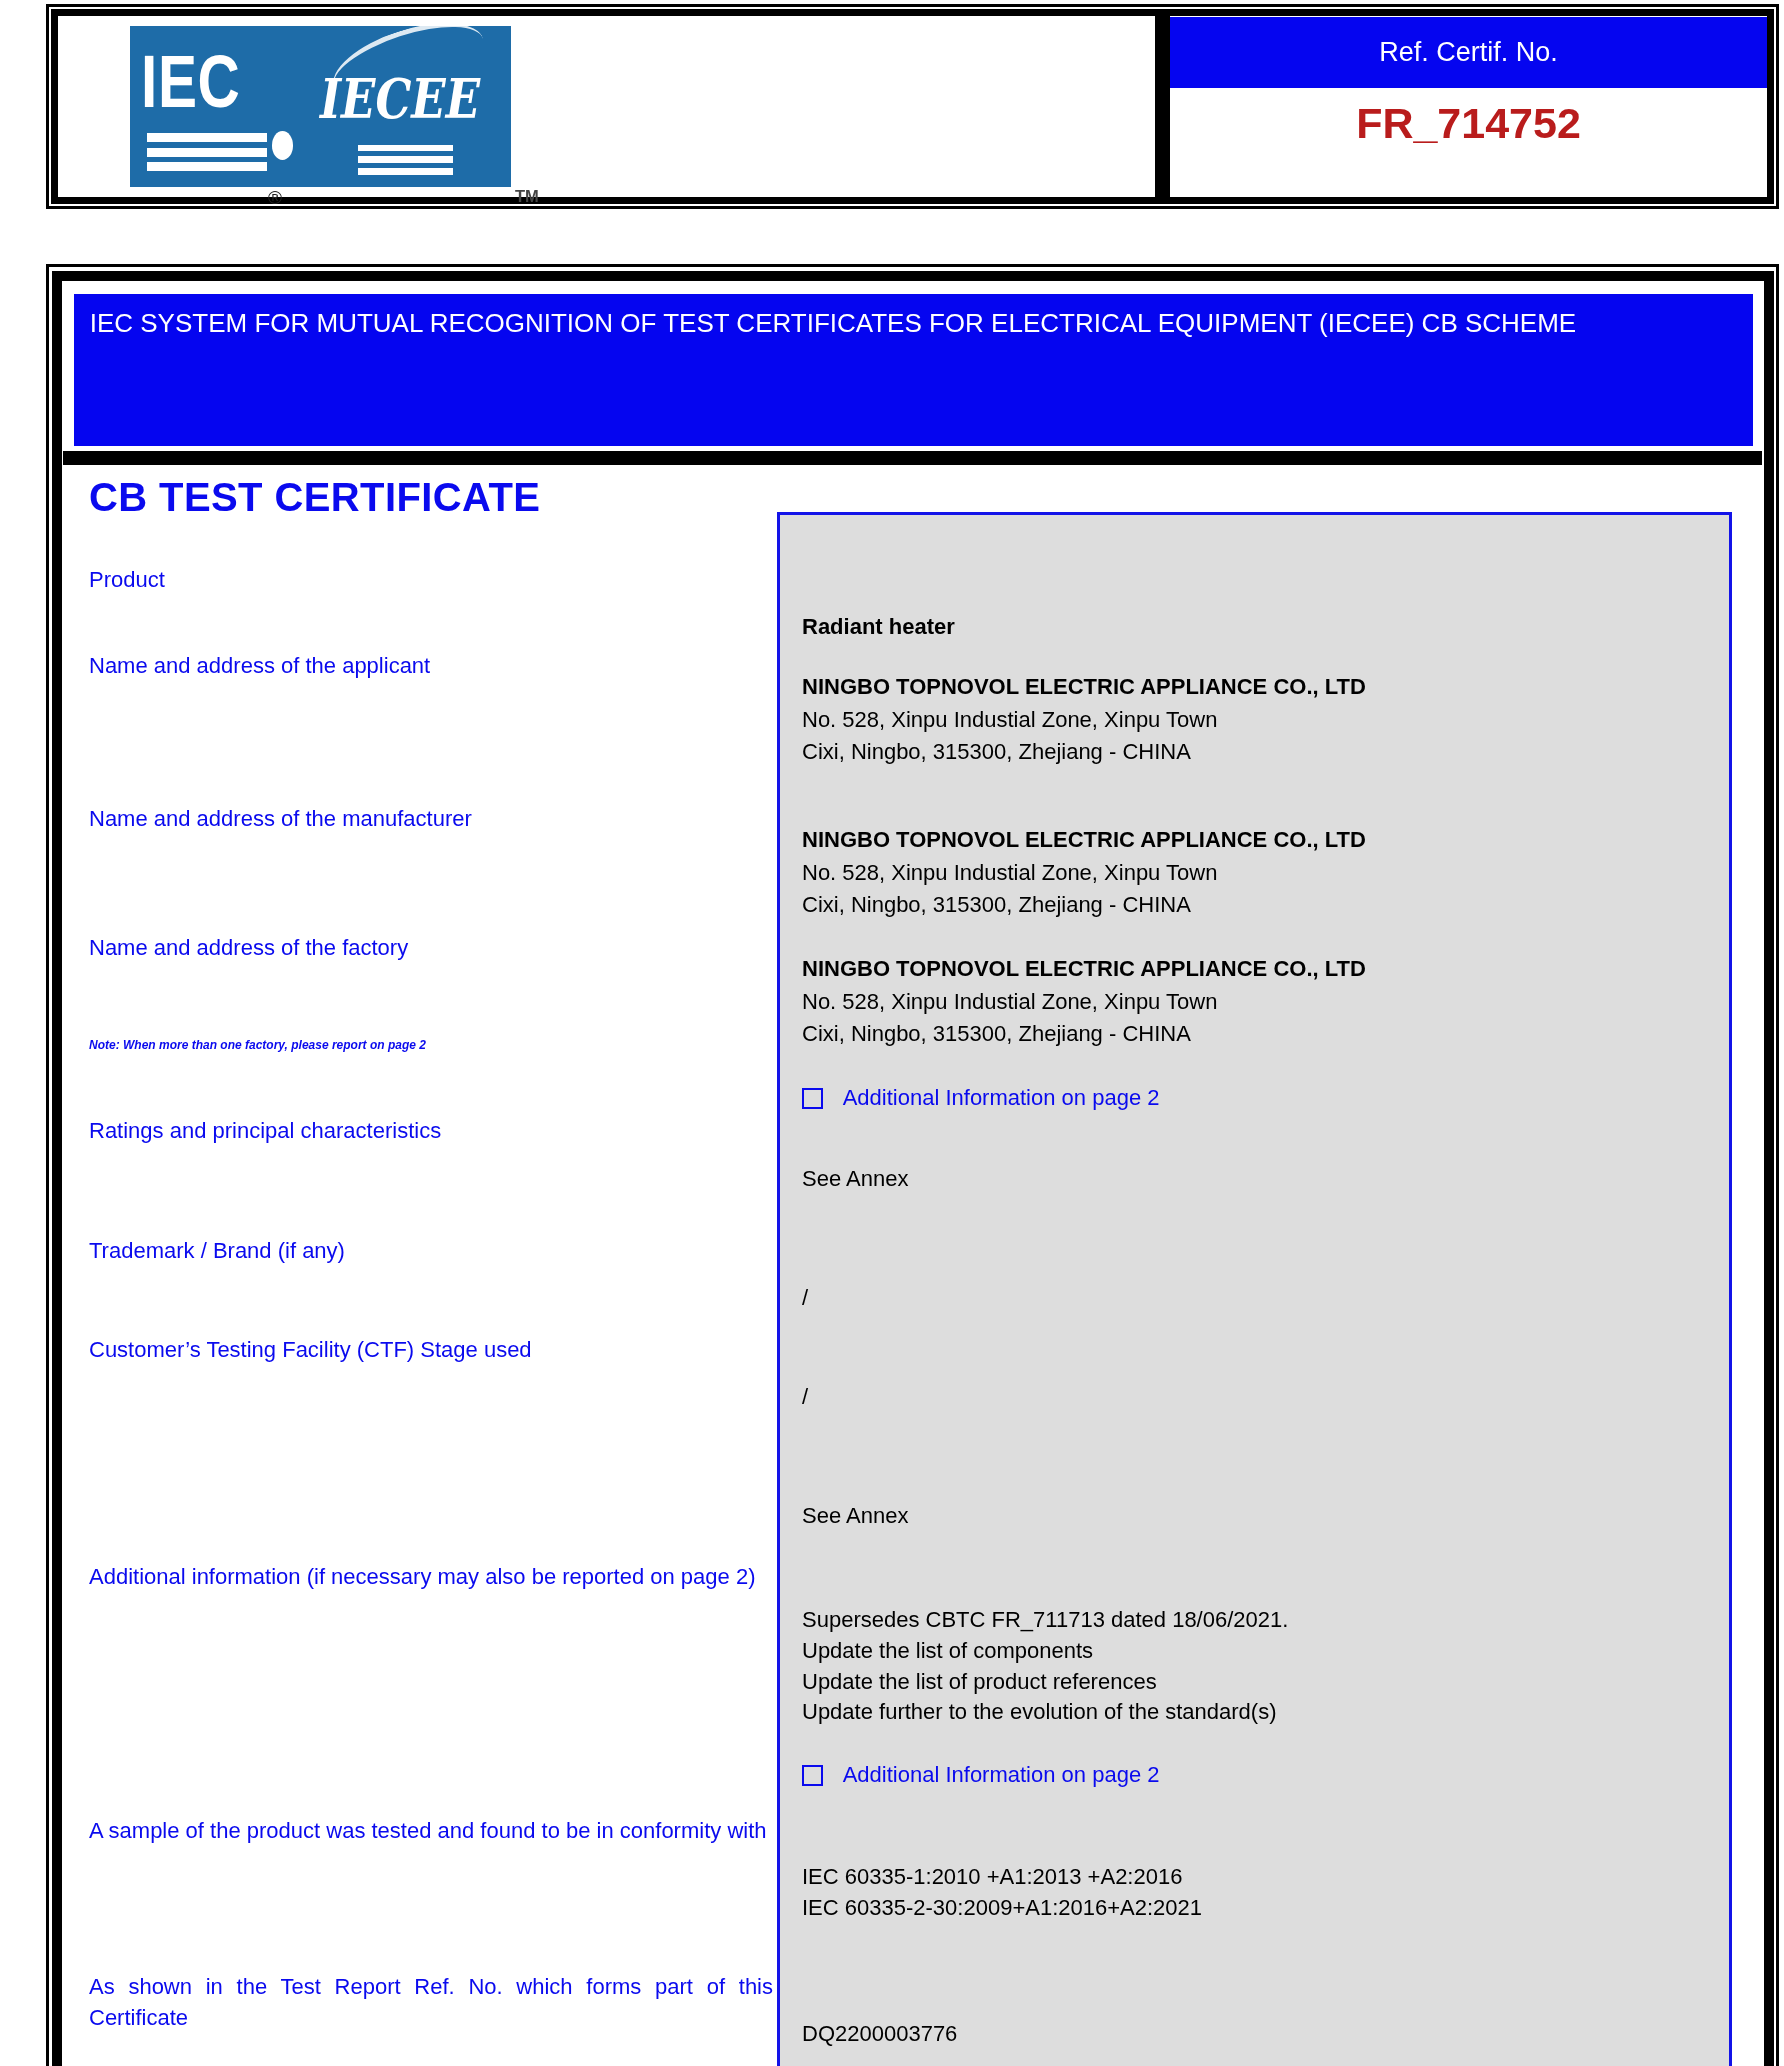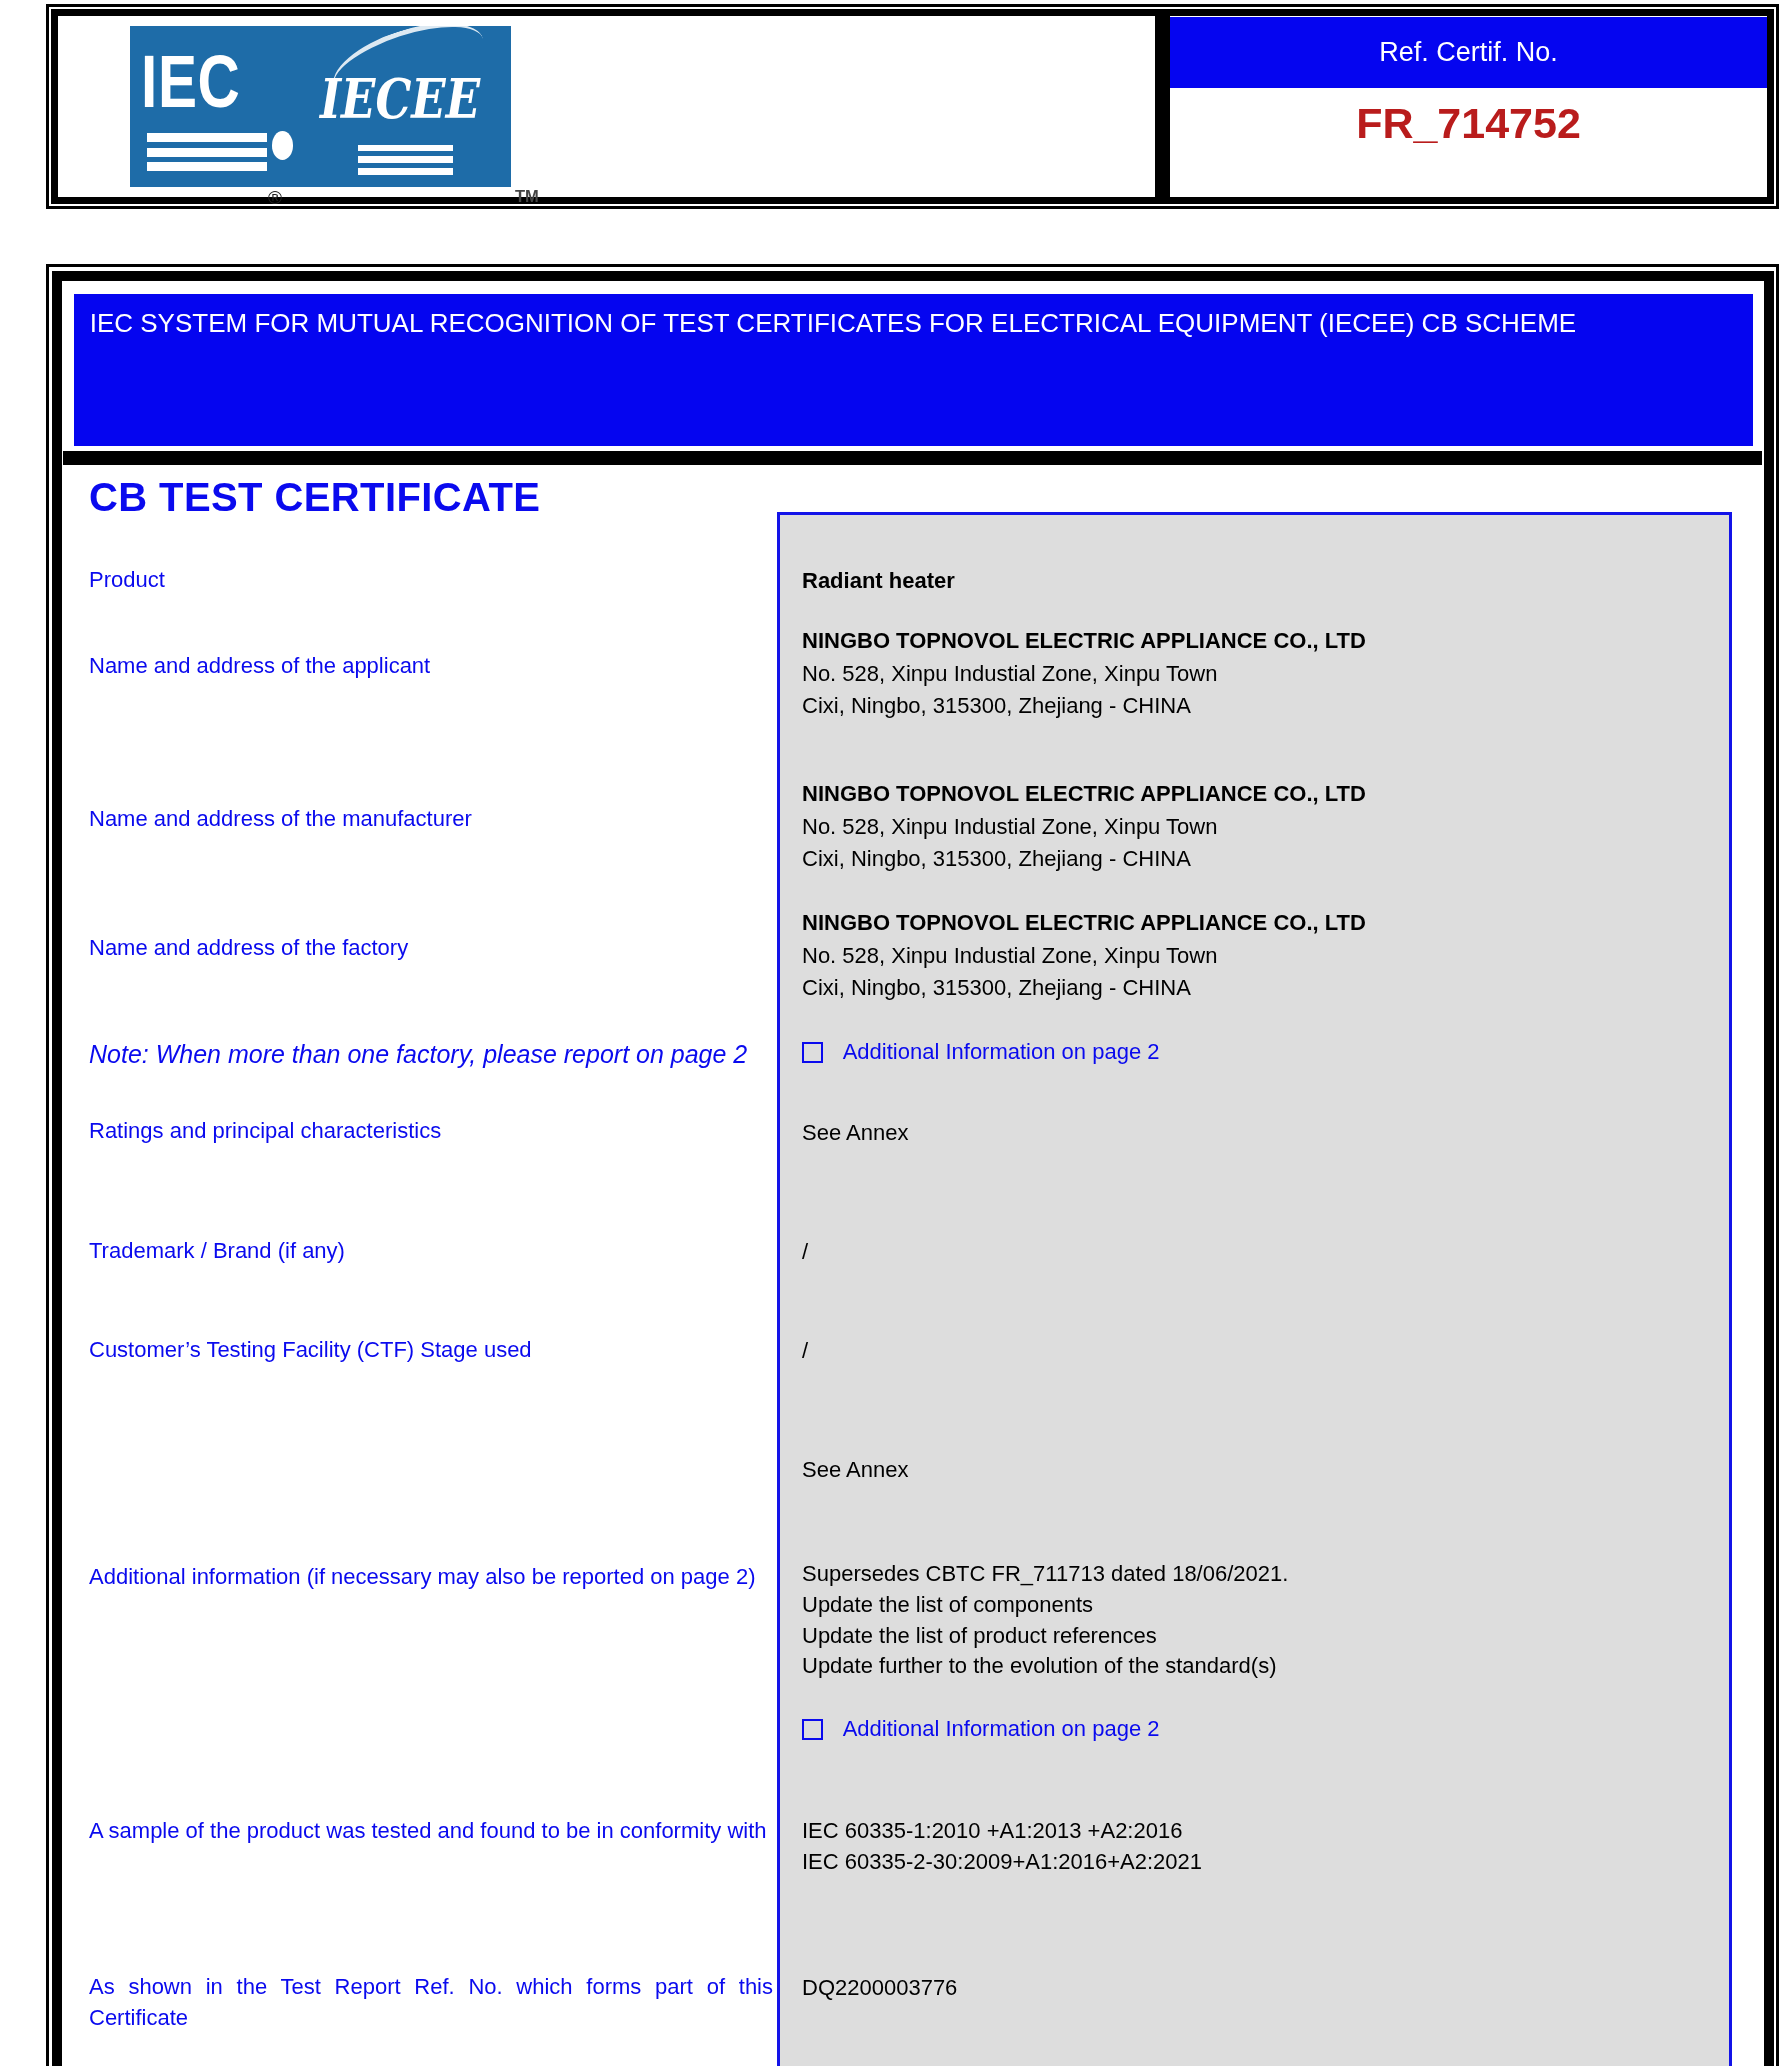--- a/index.html
+++ b/index.html
@@ -53,22 +53,22 @@
                  color:#fff;font-size:26px;line-height:1.32;padding:11.6px 15.7px;text-align:justify;}
 
   .page-title{position:absolute;left:89px;top:475px;color:var(--blue);font-size:40px;font-weight:bold;letter-spacing:0.4px;}
 
   
   .value-panel{position:absolute;left:777px;top:512px;width:955px;height:1590px;
                background:var(--panel-gray);border:3.3px solid #1313e8;}
 
   .lbl{position:absolute;left:89px;width:684px;color:var(--blue);font-size:22px;line-height:1.4;}
   .lbl.justify{text-align:justify;}
-  .note-lbl{font-size:25px;font-style:italic;}
-  .val{position:absolute;left:802px;width:901px;color:#000;font-size:22px;line-height:1.48;}
+  .note-lbl{font-size:12px;font-style:italic;font-weight:bold;}
+  .val{position:absolute;left:802px;width:901px;color:#000;font-size:22px;line-height:1.48;margin-top:46px;}
   .b{font-weight:bold;}
 
   .cbx-row{display:flex;align-items:center;gap:20px;color:var(--blue);}
   .cbx{display:inline-block;width:20.7px;height:21.5px;border:2.9px solid var(--blue);background:transparent;flex:0 0 auto;}
 
   .sig-svg{position:absolute;left:0;top:0;width:1784px;height:2715px;pointer-events:none;}
 </style>
 </head>
 <body>
 

